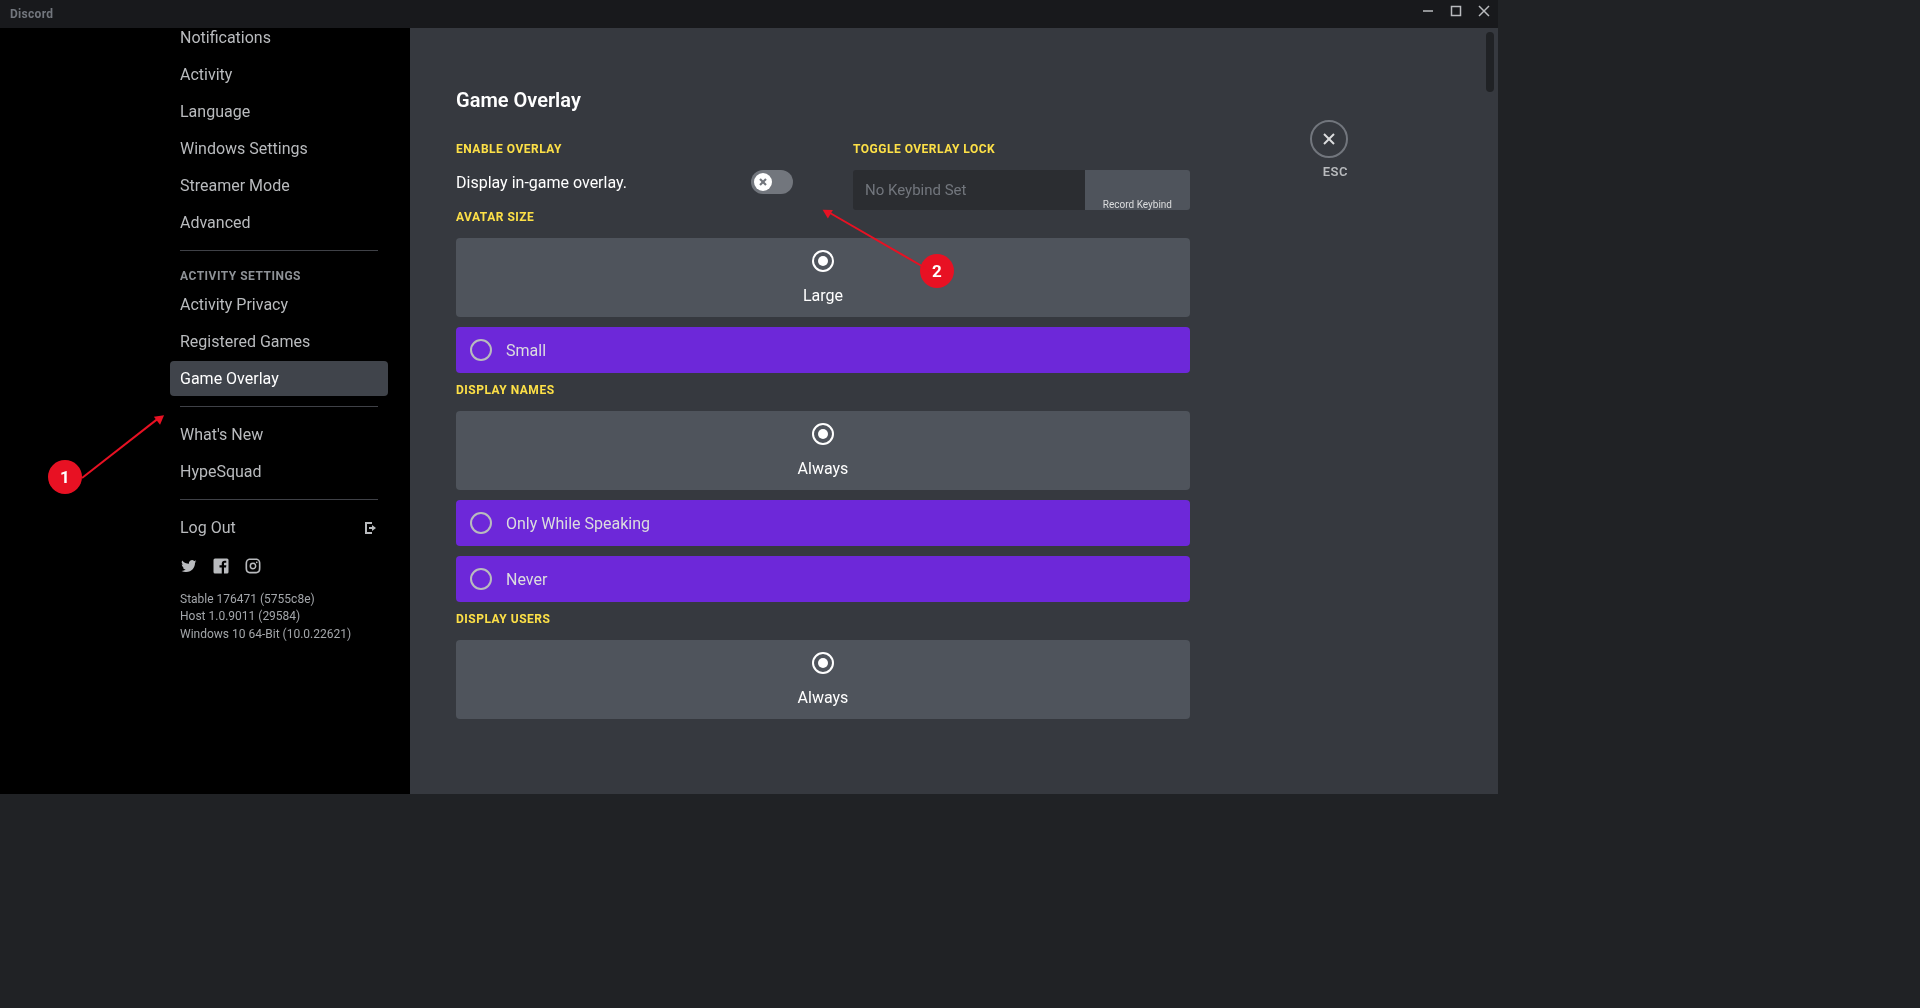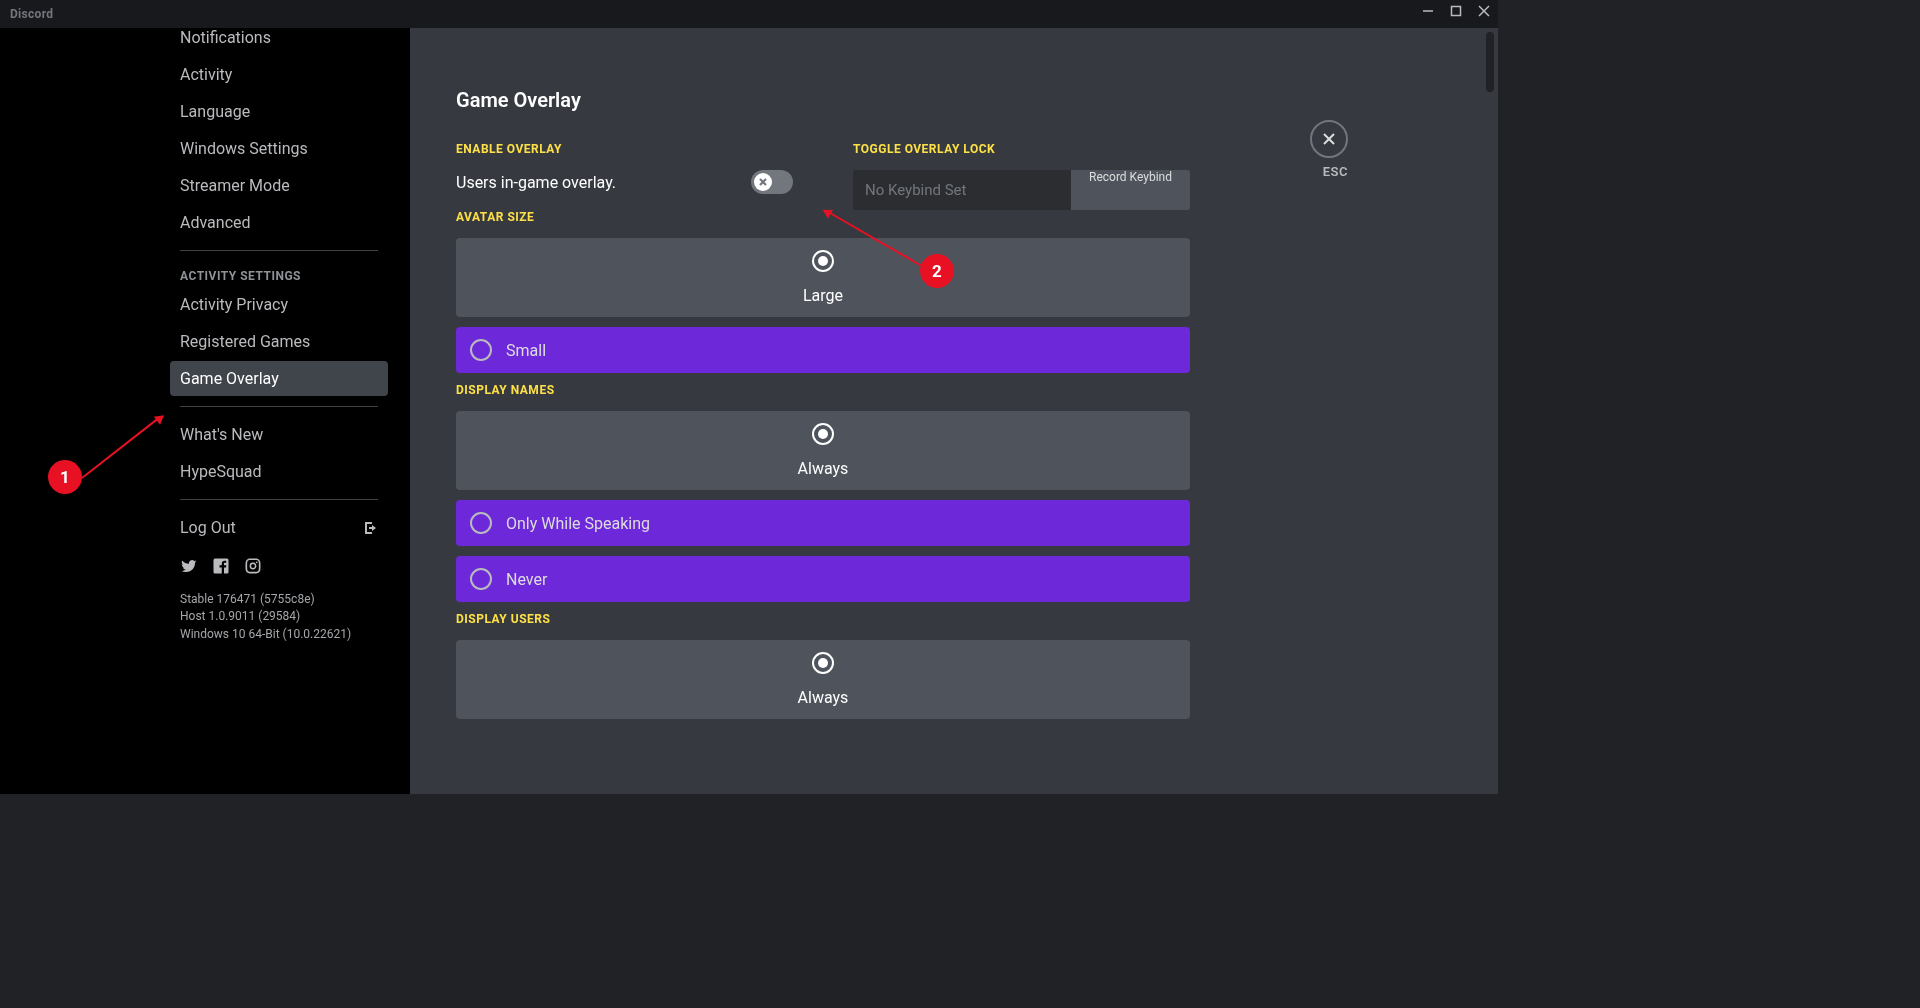--- a/index.html
+++ b/index.html
@@ -45,21 +45,21 @@
   .section-label { font-size: 12px; font-weight: 700; color: #fde047; letter-spacing: 0.5px; margin-bottom: 14px; text-transform: uppercase; }
   .enable-row { display: flex; align-items: center; justify-content: space-between; }
   .enable-text { font-size: 16px; color: #fff; }
 
   .toggle { width: 42px; height: 24px; background: #72767d; border-radius: 14px; position: relative; cursor: pointer; }
   .toggle-knob { position: absolute; left: 3px; top: 3px; width: 18px; height: 18px; background: #fff; border-radius: 50%; display:flex; align-items:center; justify-content:center; }
   .toggle-knob svg { width: 10px; height: 10px; stroke: #72767d; stroke-width: 2.2; fill: none; }
 
   .keybind-row { display: flex; gap: 0; }
   .keybind-input { flex: 1; background: #2b2d31; height: 40px; display: flex; align-items: center; padding: 0 12px; color: #72767d; font-size: 15px; border-radius: 3px 0 0 3px; }
-  .record-btn { background: #4f545c; color: #dcddde; height: 40px; padding: 0 18px; display: flex; align-items: flex-start; font-size: 12px; border-radius: 0 3px 3px 0; cursor: pointer; }
+  .record-btn { background: #4f545c; color: #dcddde; height: 40px; padding: 0 18px; display: flex; align-items: flex-end; font-size: 10px; border-radius: 0 3px 3px 0; cursor: pointer; }
 
   .section { }
   .radio-option { background: #6d28d9; border-radius: 4px; padding: 12px 14px; margin-bottom: 10px; display: flex; align-items: center; gap: 14px; cursor: pointer; }
   .radio-option.selected { background: #4f545c; flex-direction: column; }
   .radio-circle { width: 22px; height: 22px; border: 2px solid #b9bbbe; border-radius: 50%; display: flex; align-items: center; justify-content: center; flex-shrink: 0; }
   .radio-option.selected .radio-circle { border-color: #fff; }
   .radio-circle .dot { width: 10px; height: 10px; background: #fff; border-radius: 50%; display: none; }
   .radio-option.selected .radio-circle .dot { display: block; }
   .radio-label { font-size: 16px; color: #dcddde; }
   .radio-option.selected .radio-label { color: #fff; }
@@ -152,21 +152,21 @@
 
   <div class="content-wrap">
     <div class="content-scroll"></div>
     <div class="content">
       <h2 class="page-title">Game Overlay</h2>
 
       <div class="top-row">
         <div class="col" style="max-width:380px">
           <div class="section-label">Enable Overlay</div>
           <div class="enable-row">
-            <span class="enable-text">Users in-game overlay.</span>
+            <span class="enable-text">Display in-game overlay.</span>
             <div class="toggle">
               <div class="toggle-knob">
                 <svg viewBox="0 0 10 10">
                     <line x1="2" y1="2" x2="8" y2="8"></line>
                     <line x1="8" y1="2" x2="2" y2="8"></line>
                   </svg>
               </div>
             </div>
           </div>
         </div>

